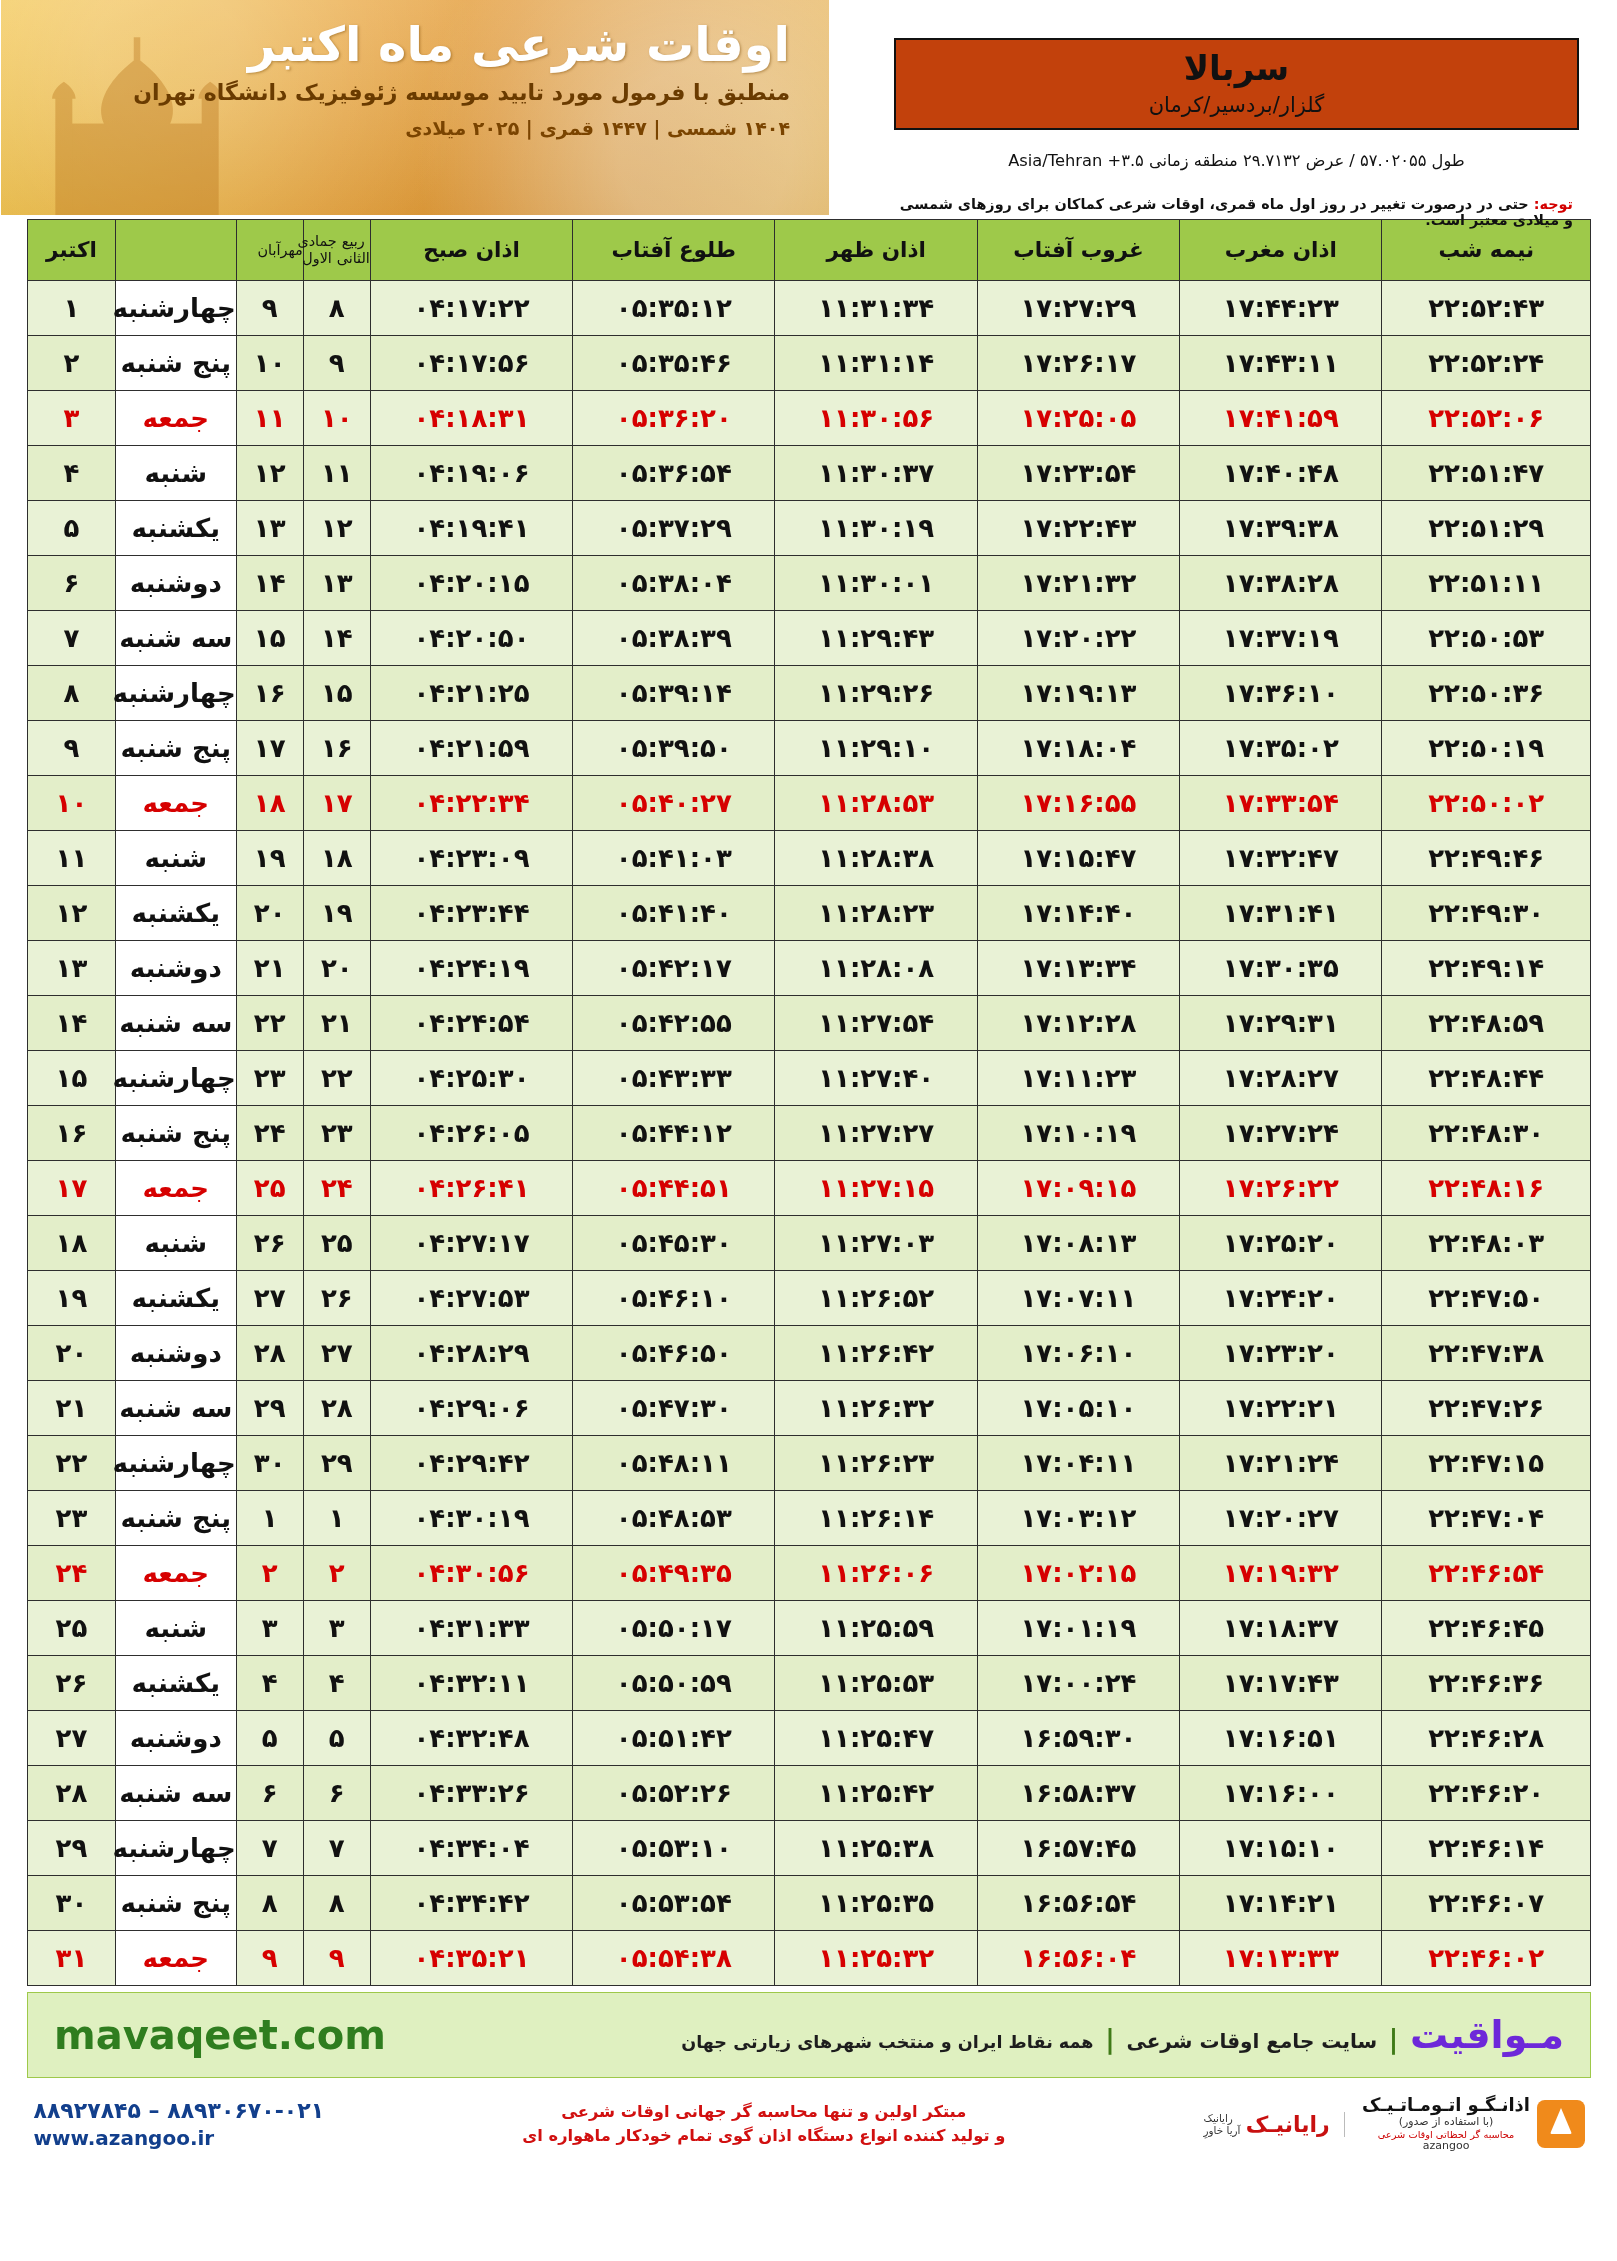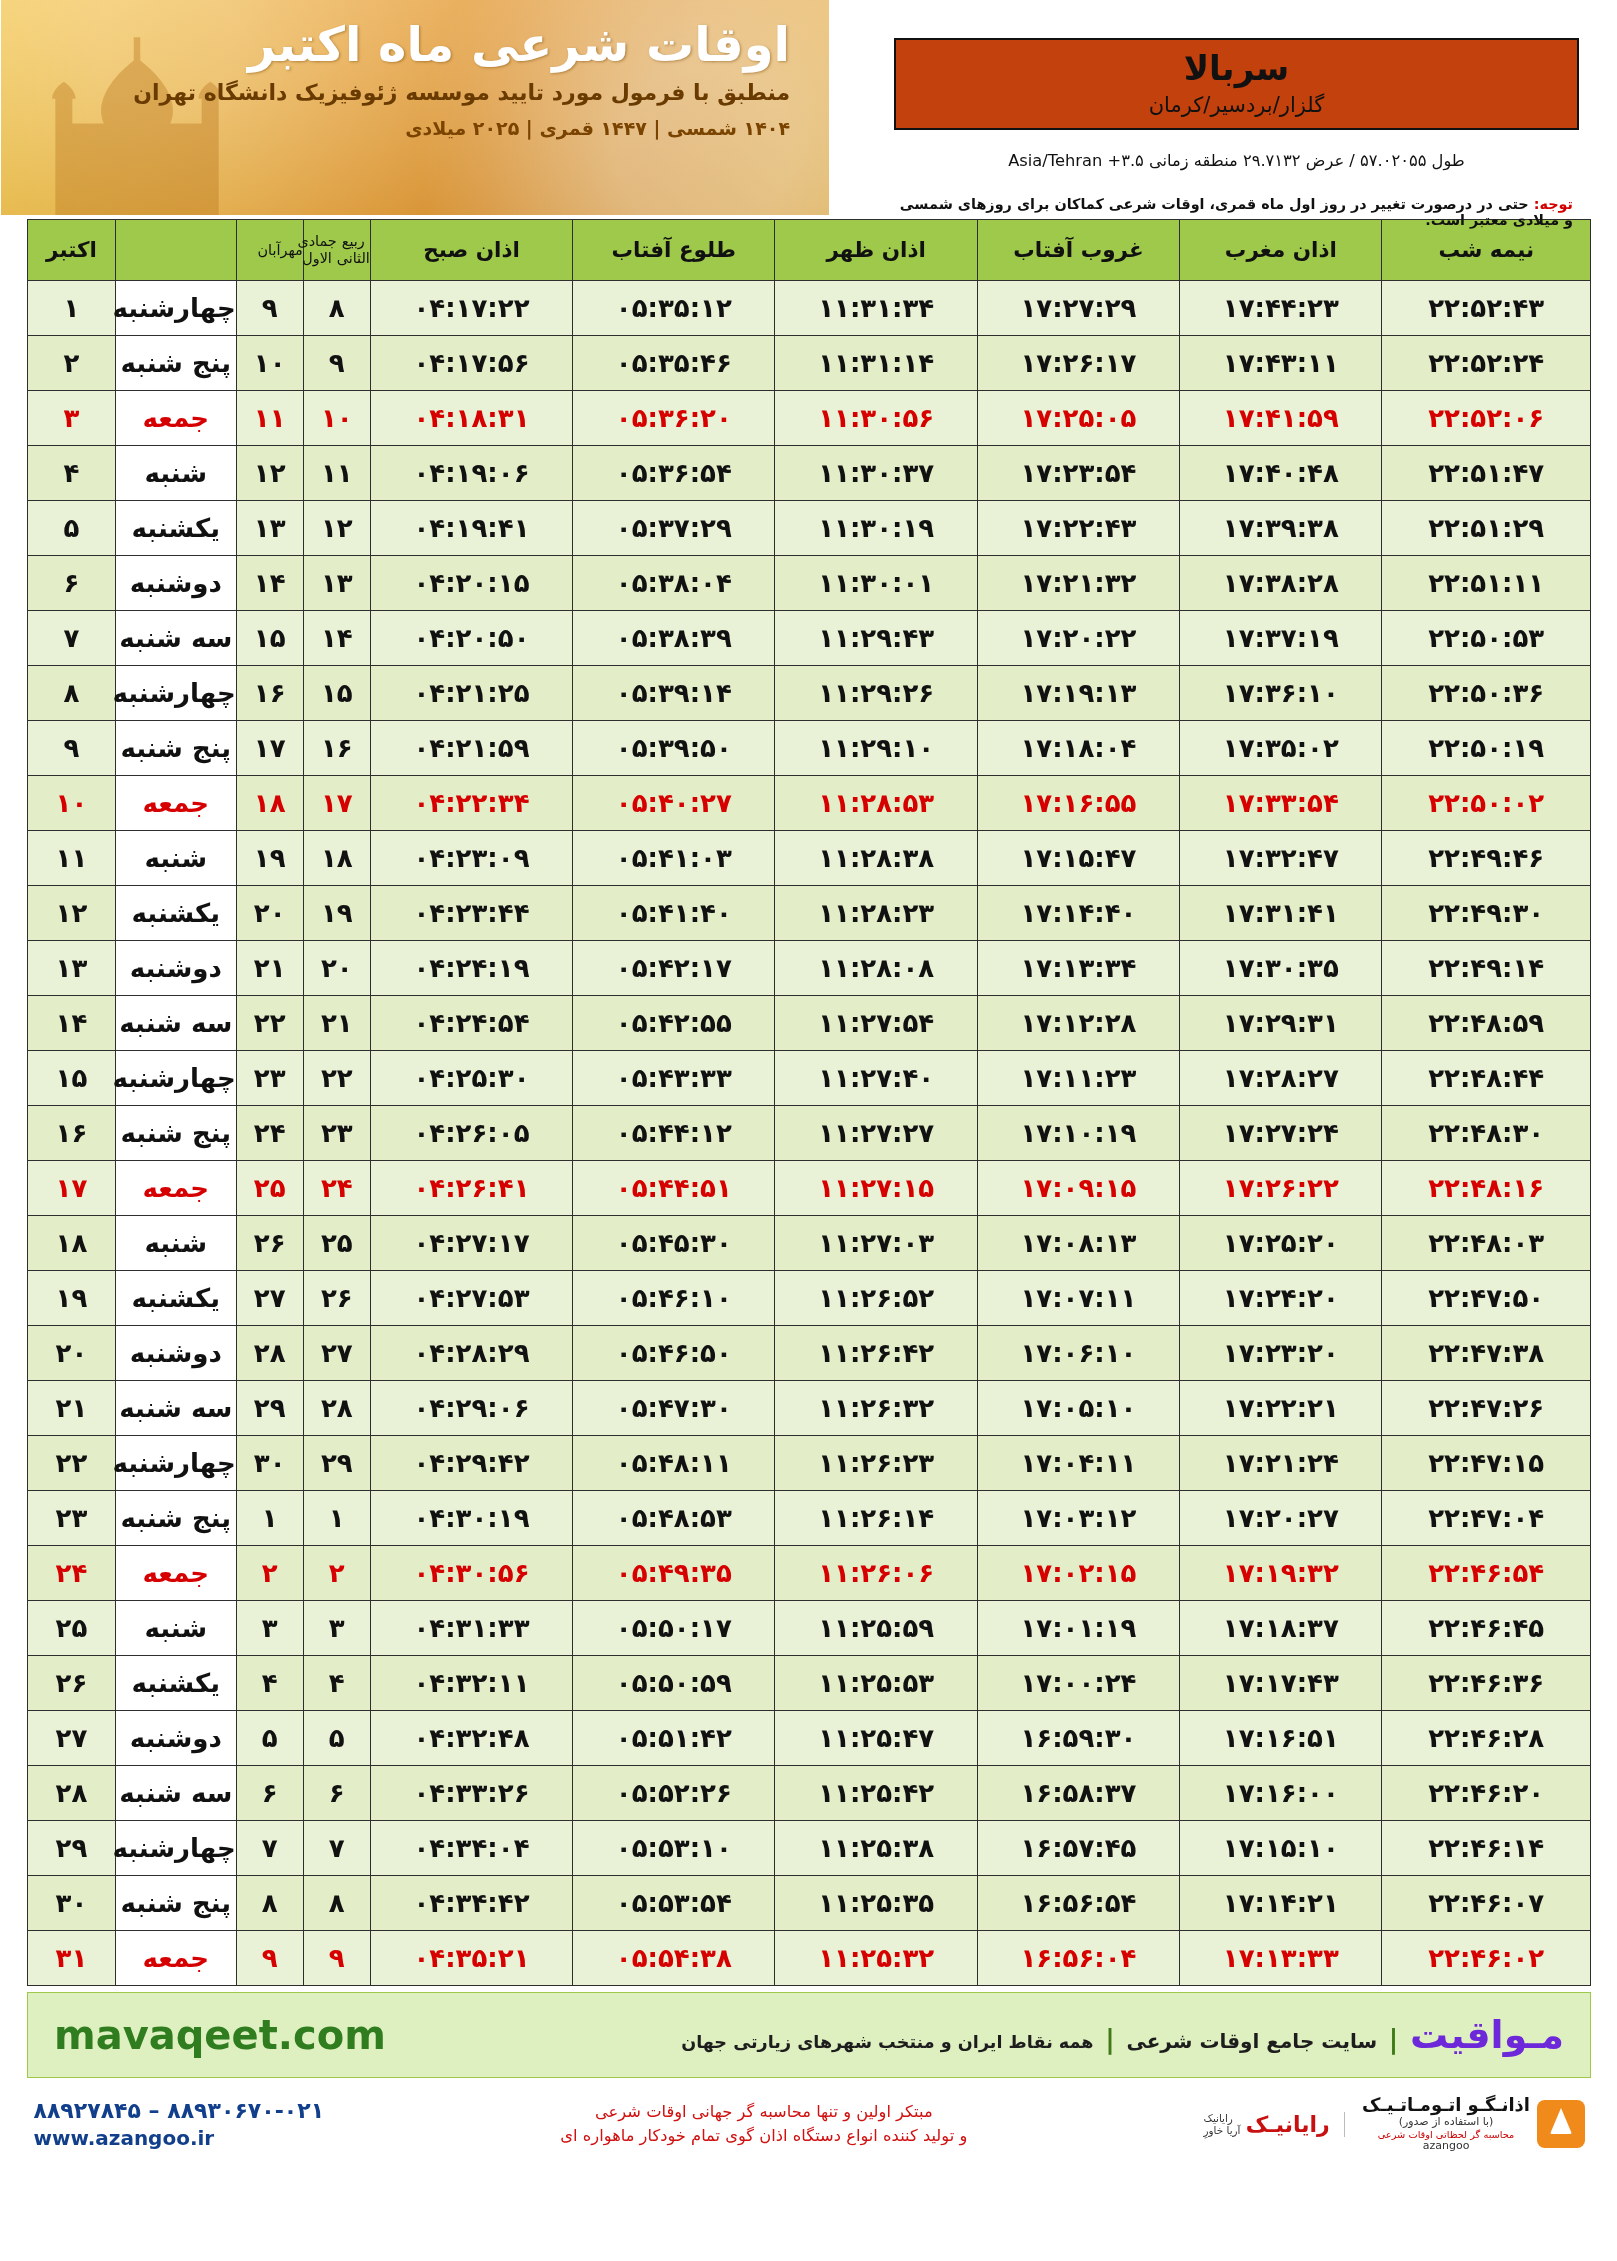--- a/index.html
+++ b/index.html
@@ -287,21 +287,21 @@
     gap: 5.2px;
     border-right: 1.3px solid #bbb;
     padding-right: 14.4px;
   }
   .logo-rayanic .r-main { font-size: 22px; font-weight: bold; color: #c81010; }
   .logo-rayanic .r-sub { font-size: 10.4px; color: #333; text-align: left; line-height: 1.2;}
   .fb-center {
     text-align: center;
     color: #d11010;
     font-size: 16.3px;
-    font-weight: normal;
+    font-weight: bold;
     line-height: 1.5;
   }
   .fb-left {
     text-align: left;
     direction: ltr;
     font-size: 22px;
     font-weight: bold;
     color: #123f8c;
     line-height: 1.35;
   }

